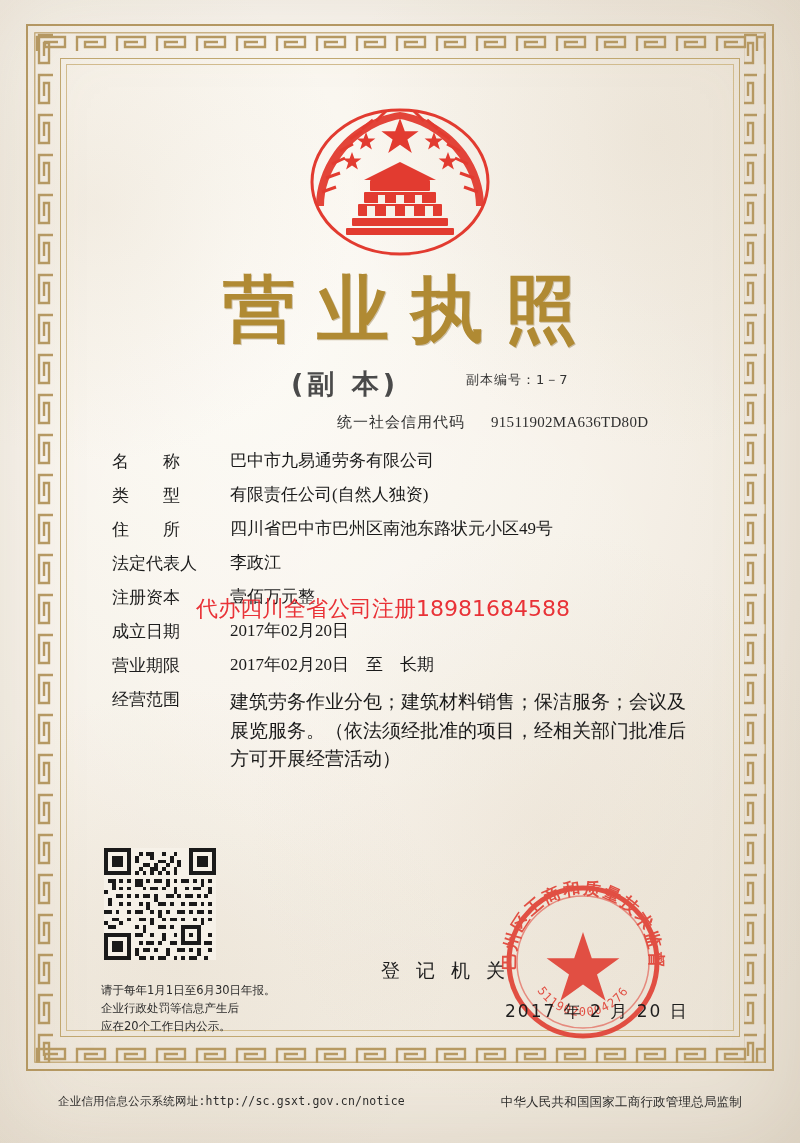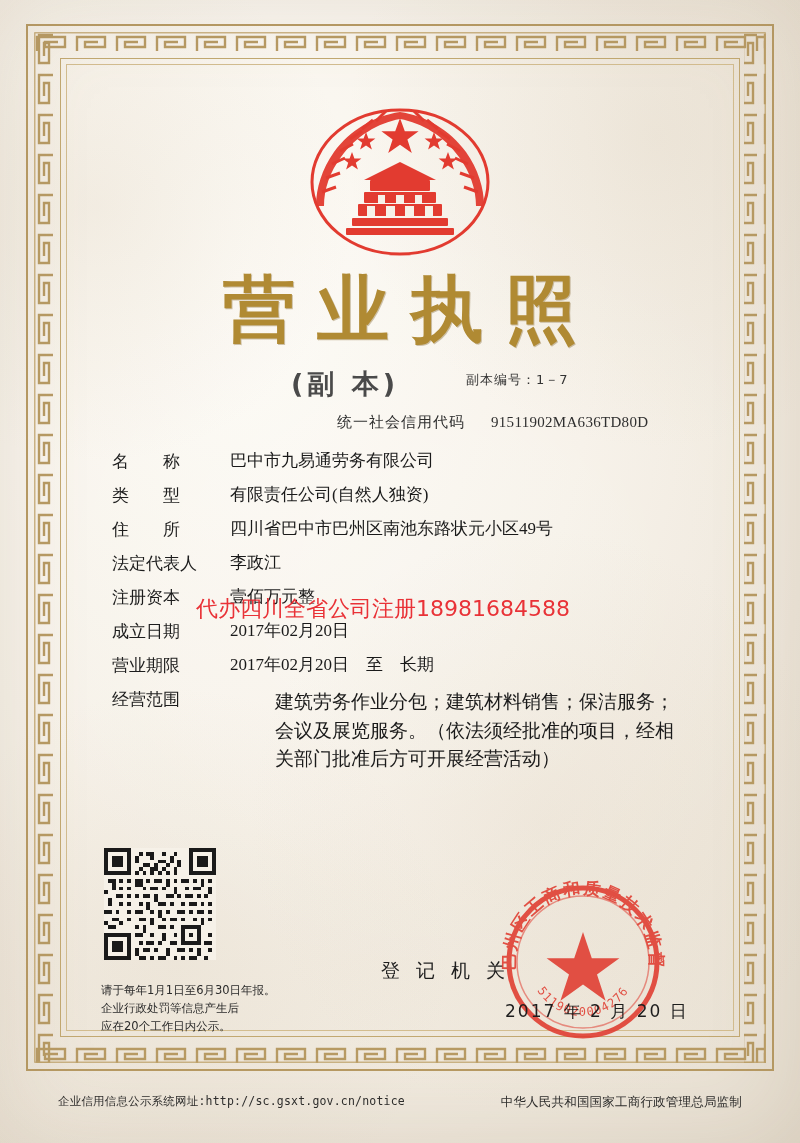--- a/index.html
+++ b/index.html
@@ -157,21 +157,21 @@
   .field-value {
     font-size: 17px;
     line-height: 1.35;
     color: #1a1a1a;
     flex: 1 1 auto;
   }
   .field-value.small {
     font-size: 19px;
     line-height: 1.5;
   }
-  #row-scope { margin-top: 4px; gap: 45px; }
+  #row-scope { margin-top: 4px; }
 
   
   #ad-overlay {
     position: absolute;
     left: 196px;
     top: 594px;
     font-family: "DejaVu Sans", "Liberation Sans", sans-serif;
     font-size: 22px;
     font-weight: normal;
     color: #e8242a;

